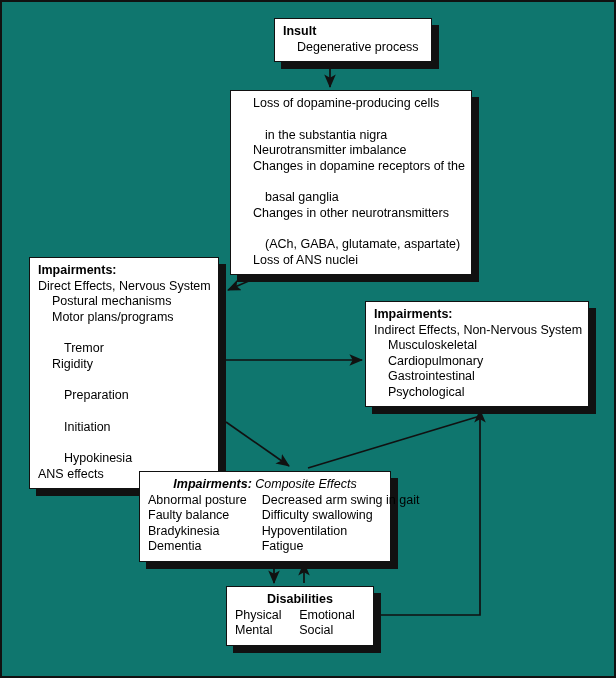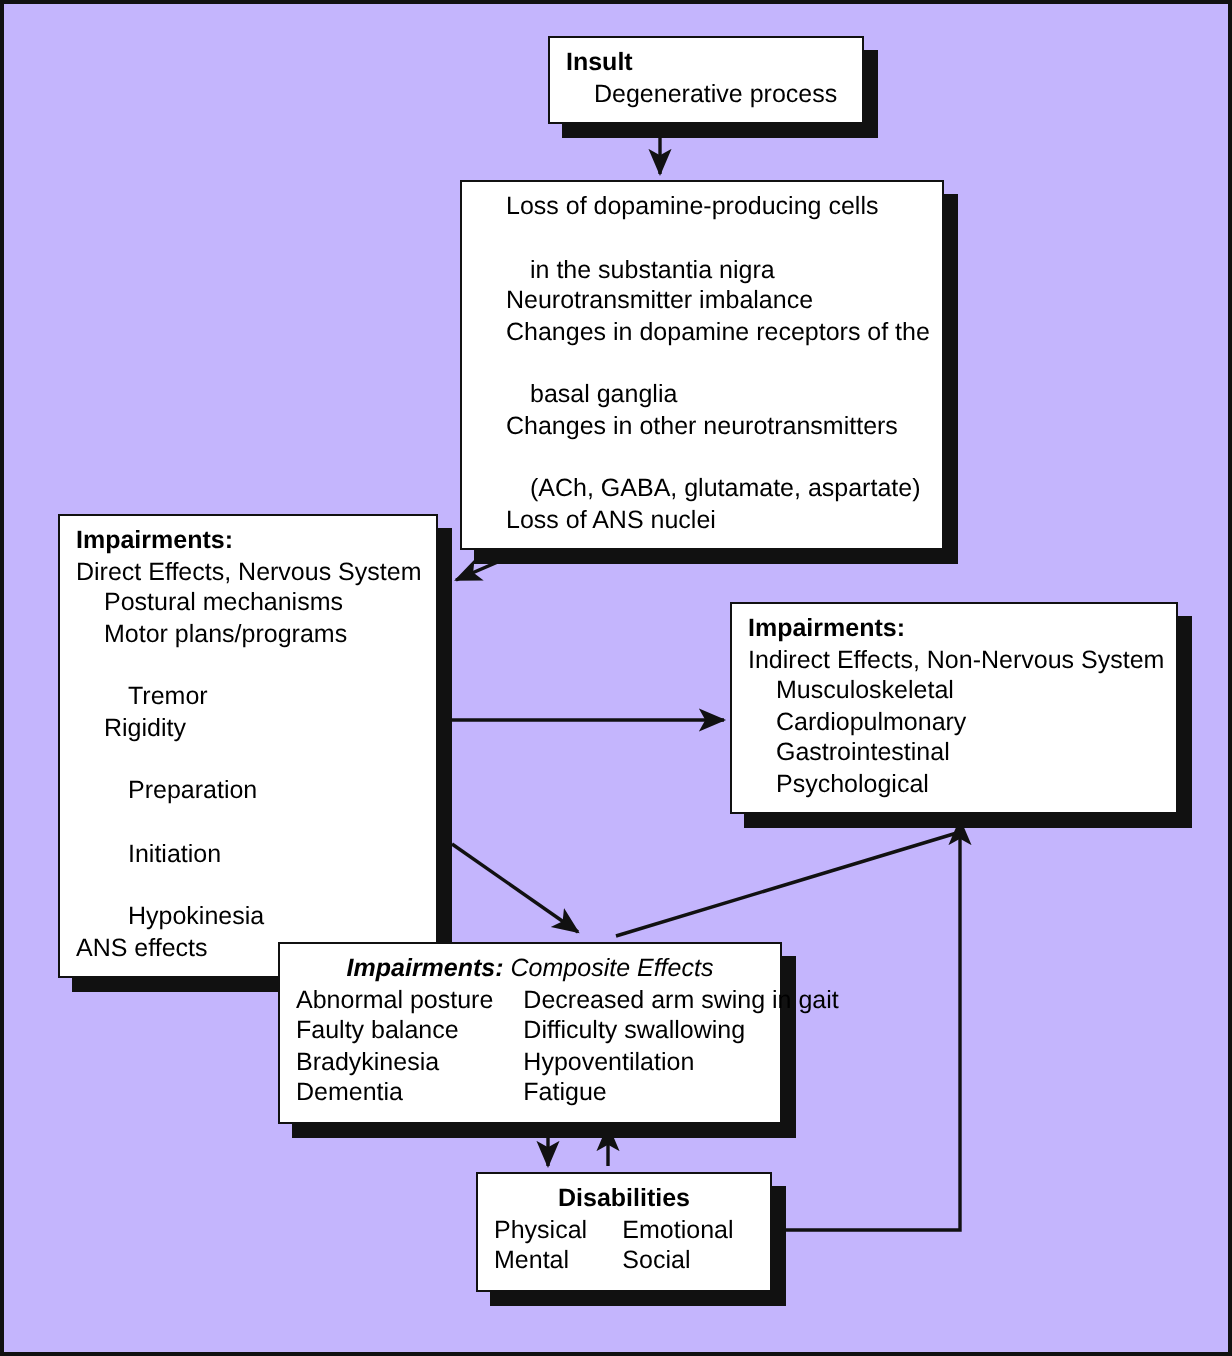--- a/index.html
+++ b/index.html
@@ -7,21 +7,21 @@
     padding: 0;
     background: #ffffff;
   }
   body {
     font-family: "Liberation Sans", sans-serif;
   }
   #canvas {
     position: relative;
     width: 616px;
     height: 678px;
-    background: #c4b5fd;
+    background: #0f766e;
     box-sizing: border-box;
     border: 2px solid #111111;
     overflow: hidden;
   }
   #svg-layer {
     position: absolute;
     left: 0;
     top: 0;
     width: 616px;
     height: 678px;
@@ -68,21 +68,21 @@
   .dis-cols { display: flex; }
   .dis-a { width: 78px; }
   .dis-b { width: 80px; }
 
   
   #node-insult      { left: 272px; top: 16px;  width: 158px; }
   #node-pathology   { left: 228px; top: 88px;  width: 242px; }
   #node-direct      { left: 27px;  top: 255px; width: 190px; }
   #node-indirect    { left: 363px; top: 299px; width: 224px; }
   #node-composite   { left: 137px; top: 469px; width: 252px; }
-  #node-disabilities{ left: 236px; top: 584px; width: 148px; }
+  #node-disabilities{ left: 224px; top: 584px; width: 148px; }
 
   .mixed-title { font-size: 12.5px; line-height: 15.5px; text-align: center; color:#000;font-style:italic; }
   .mixed-title b { font-weight: bold; }
 </style>
 </head>
 <body>
 
 <div id="canvas">
 
   <svg id="svg-layer" viewBox="0 0 616 678">

